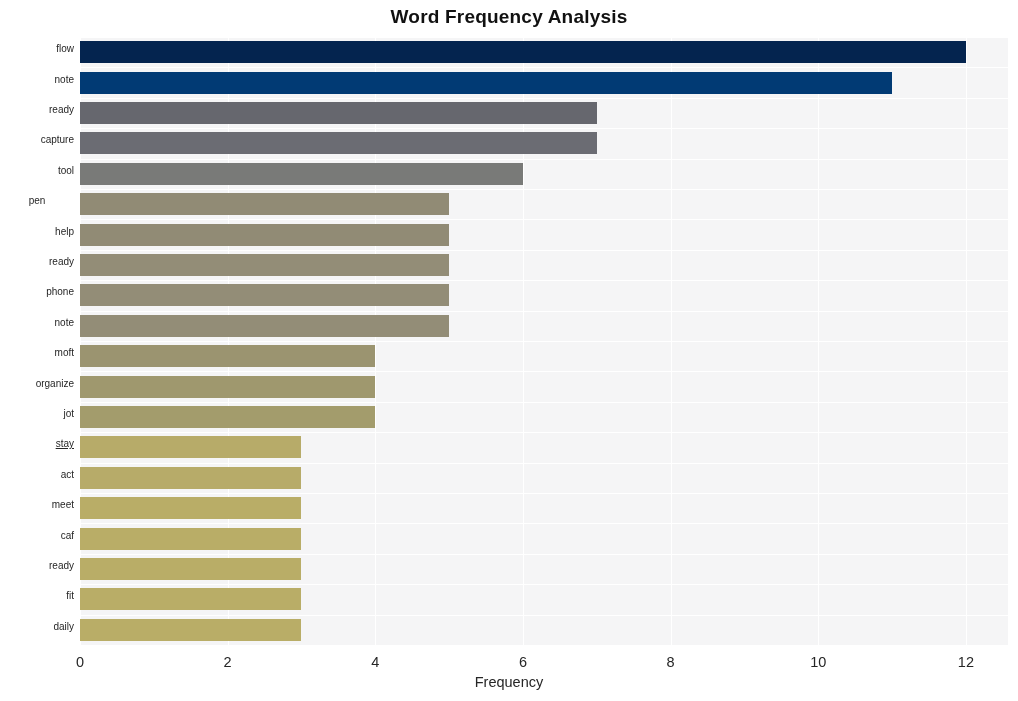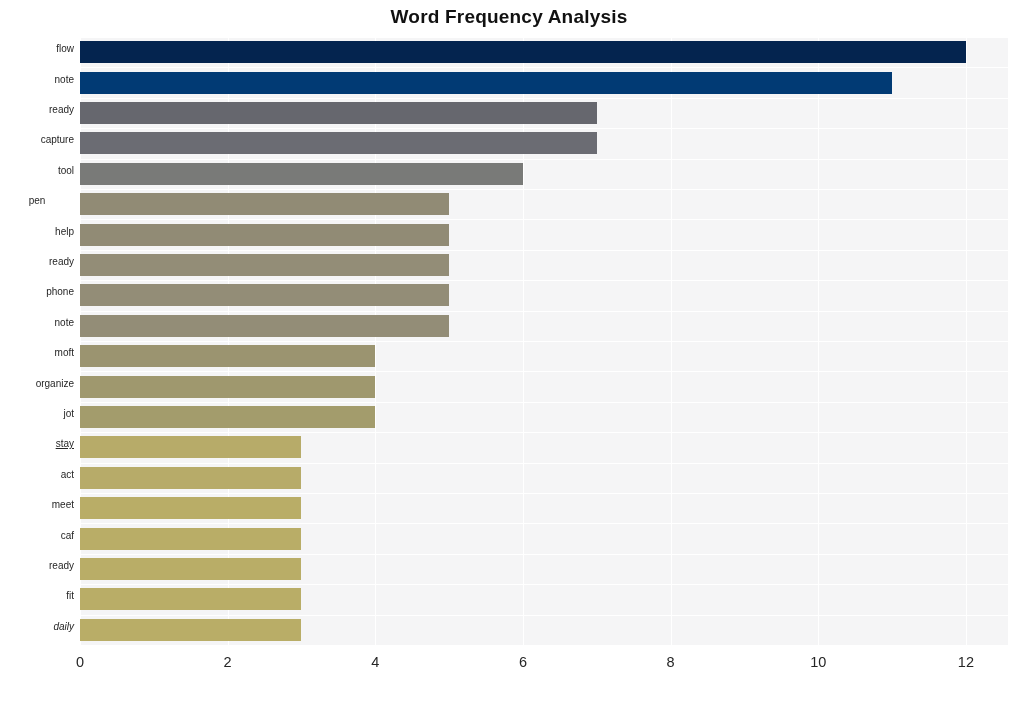--- a/index.html
+++ b/index.html
@@ -149,27 +149,28 @@
       <div class="ytick-label" style="top: 280px;">note</div>
       <div class="ytick-label" style="top: 310px;">moft</div>
       <div class="ytick-label" style="top: 341px;">organize</div>
       <div class="ytick-label" style="top: 371px;">jot</div>
       <div class="ytick-label" style="top: 401px; text-decoration: underline;">stay</div>
       <div class="ytick-label" style="top: 432px;">act</div>
       <div class="ytick-label" style="top: 462px;">meet</div>
       <div class="ytick-label" style="top: 493px;">caf</div>
       <div class="ytick-label" style="top: 523px;">ready</div>
       <div class="ytick-label" style="top: 553px;">fit</div>
-      <div class="ytick-label" style="top: 584px; font-style: italic;">daily</div>
+      <div class="ytick-label" style="top: 584px;">daily</div>
     </div>
 
   <div id="x-labels">
       <div class="xtick-label" style="left: 0px;">0</div>
       <div class="xtick-label" style="left: 147.653px;">2</div>
       <div class="xtick-label" style="left: 295.306px;">4</div>
       <div class="xtick-label" style="left: 442.959px;">6</div>
       <div class="xtick-label" style="left: 590.613px;">8</div>
       <div class="xtick-label" style="left: 738.266px;">10</div>
       <div class="xtick-label" style="left: 885.919px;">12</div>
     </div>
 
+  <div id="x-axis-title">Frequency</div>
 
 </div>
 
 </body></html>

